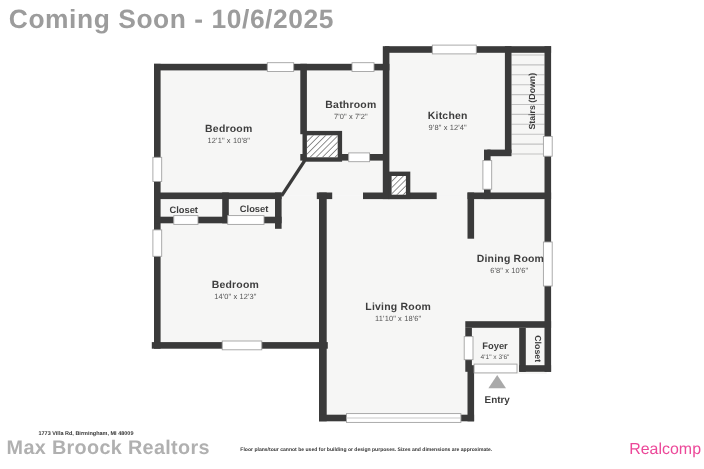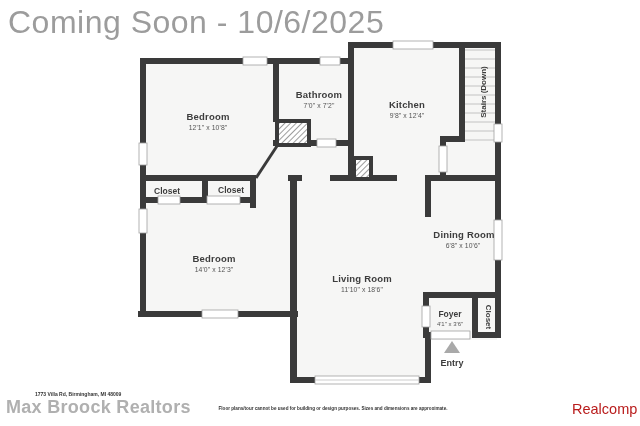--- a/index.html
+++ b/index.html
@@ -1,37 +1,37 @@
 <!DOCTYPE html>
 <html><head>
 <meta charset="utf-8">
 <style>
   html,body{margin:0;padding:0;background:#ffffff;}
   .canvas{
     position:relative;width:640px;height:426px;background:#ffffff;
     overflow:hidden;font-family:"Liberation Sans",sans-serif;
   }
   .coming-soon{
-    position:absolute;left:8px;top:4px;font-size:32px;letter-spacing:.5px;
-    color:#9c9c9c;font-weight:400;white-space:nowrap;
+    position:absolute;left:8px;top:4px;font-size:24px;letter-spacing:.5px;
+    color:#9c9c9c;font-weight:700;white-space:nowrap;
   }
   .address{
     position:absolute;left:35px;top:391px;font-size:5px;font-weight:700;
     color:#333;white-space:nowrap;
   }
   .brand{
     position:absolute;left:6px;top:397px;font-size:18px;color:#b0b0b0;
     white-space:nowrap;letter-spacing:.3px;font-weight:bold;
   }
   .disclaimer{
     position:absolute;left:213px;top:406px;width:240px;font-size:4.6px;
     font-weight:600;color:#333;text-align:center;line-height:1.2;
   }
   .provider{
-    position:absolute;left:572px;top:401px;font-size:14.5px;color:#b91c1c;
+    position:absolute;left:572px;top:401px;font-size:14.5px;color:#ec4899;
     white-space:nowrap;
   }
   svg{position:absolute;left:0;top:0;}
   text{font-family:"Liberation Sans",sans-serif;}
   .room-label{font-size:9.5px;font-weight:700;fill:#3d3d3d;letter-spacing:.2px;}
   .room-dims{font-size:6.8px;fill:#555;letter-spacing:.1px;}
   .small-label{font-size:8.5px;font-weight:700;fill:#3d3d3d;}
   .tiny-dims{font-size:6px;fill:#555;}
   .vert-label{font-size:8px;font-weight:700;fill:#3d3d3d;}
 </style>

